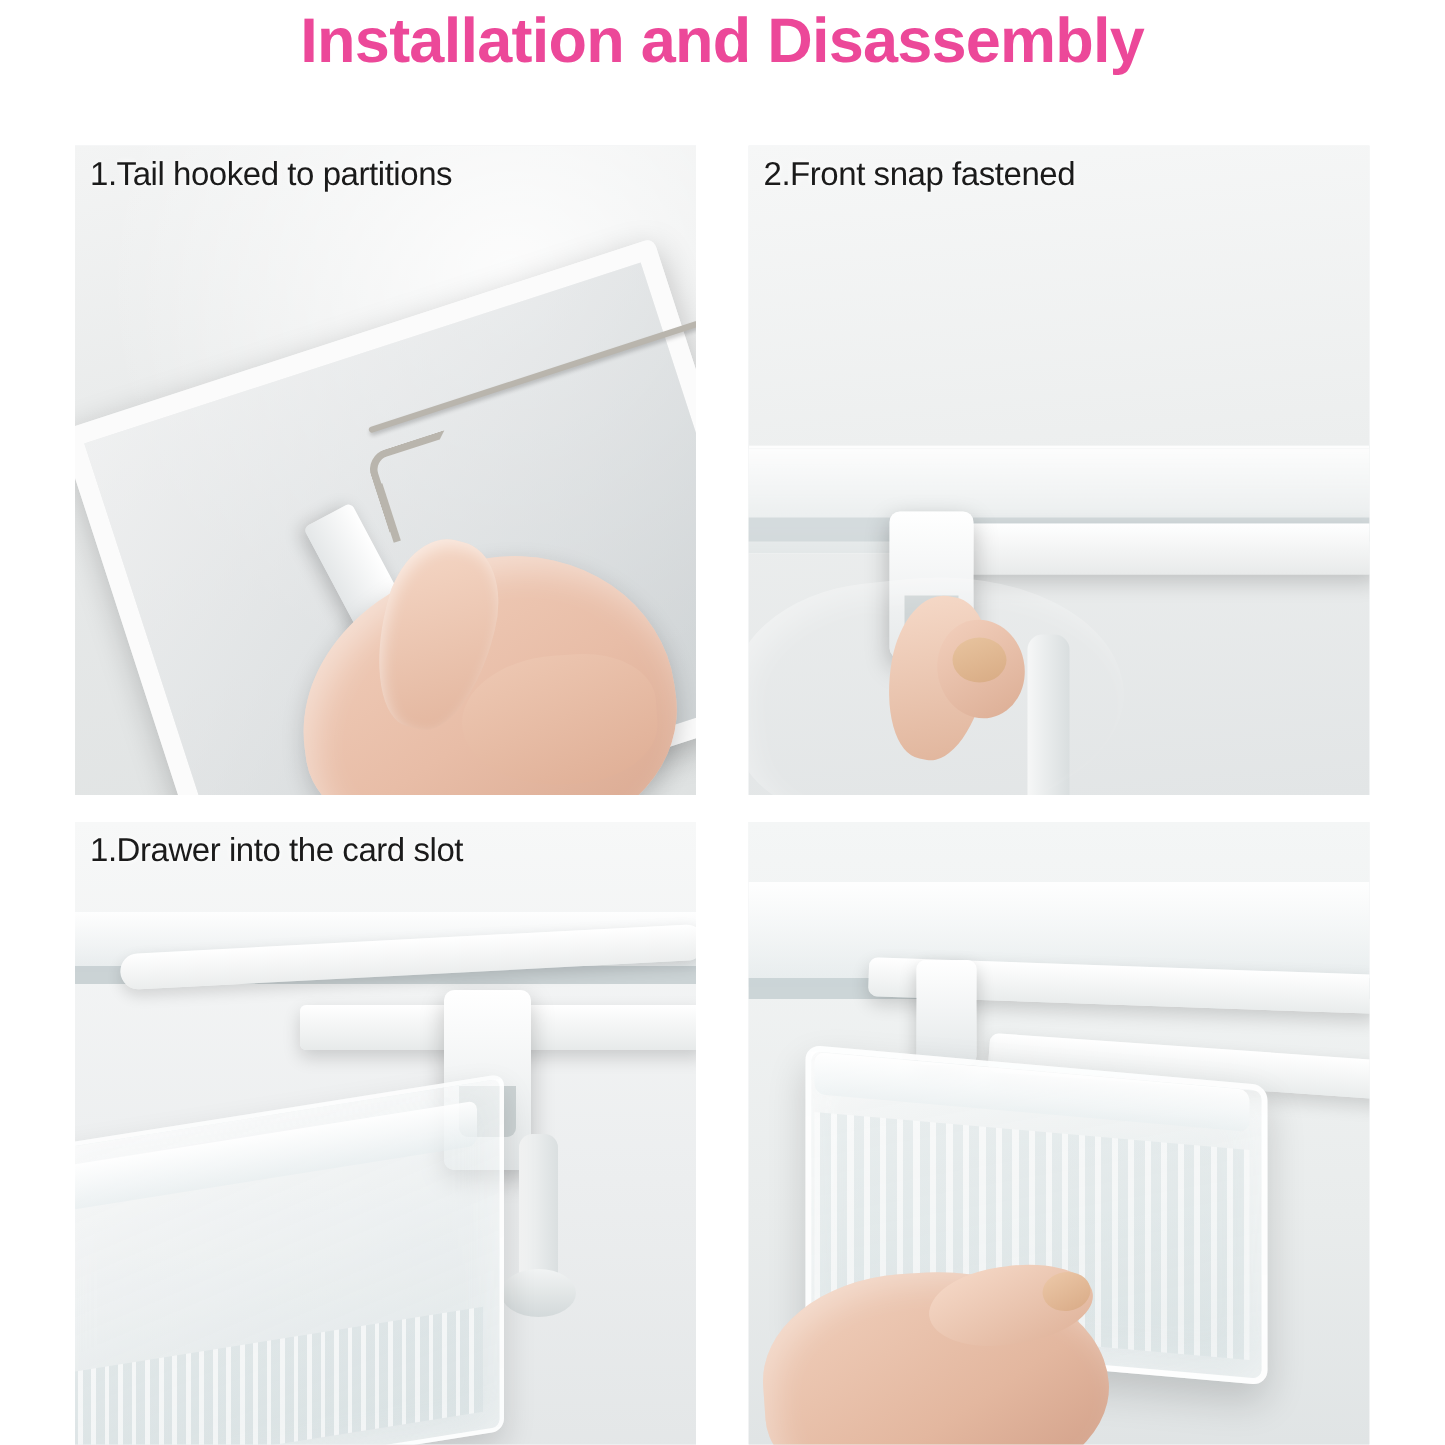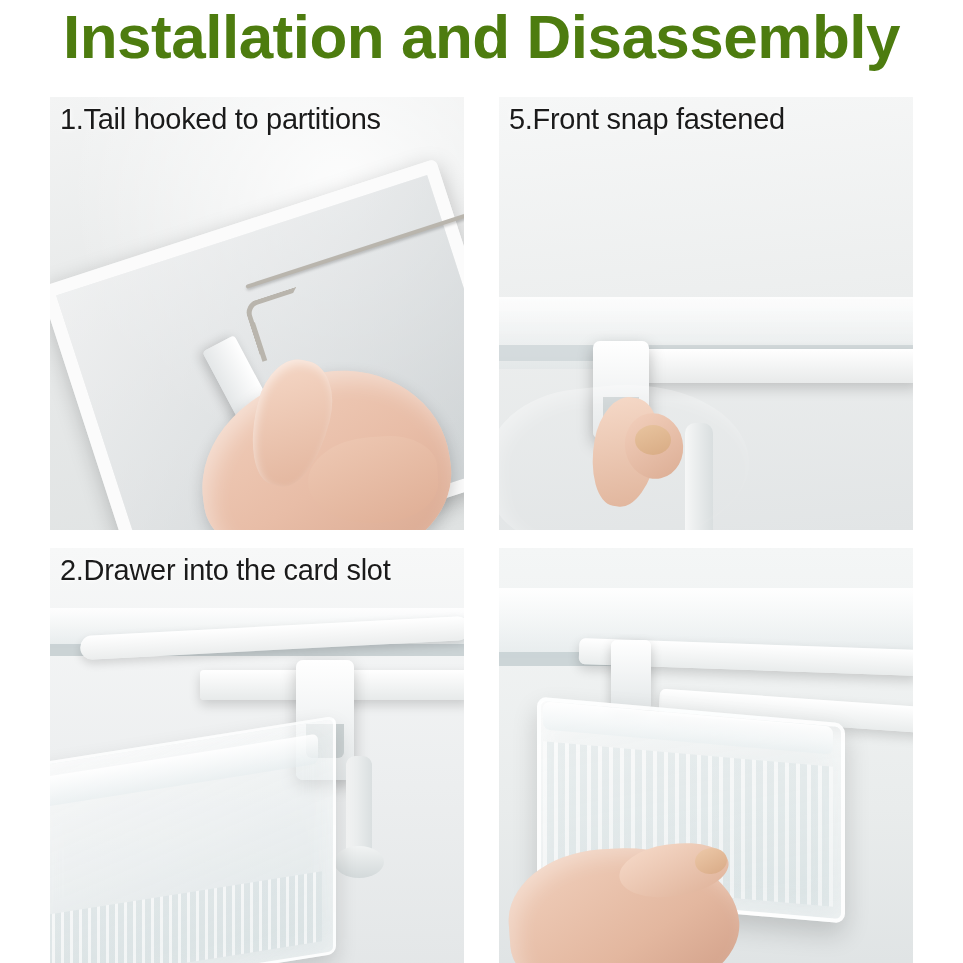--- a/index.html
+++ b/index.html
@@ -17,23 +17,23 @@
     position: relative;
     width: 963px;
     height: 963px;
     background: #ffffff;
     box-sizing: border-box;
   }
 
   
   .title {
     text-align: center;
-    font-size: 62px;
+    font-size: 42px;
     font-weight: bold;
-    color: #4d7c0f;
+    color: #ec4899;
     letter-spacing: -0.5px;
     line-height: 1;
     padding-top: 6px;
     padding-bottom: 6px;
     white-space: nowrap;
   }
 
   
   .grid {
     position: absolute;
@@ -50,21 +50,21 @@
   .cell {
     position: relative;
     overflow: hidden;
     background: #eef0f1;
   }
   .cell .caption {
     position: absolute;
     top: 6px;
     left: 10px;
     z-index: 5;
-    font-size: 29px;
+    font-size: 22px;
     color: #1b1b1b;
     font-weight: 400;
     letter-spacing: -0.3px;
     white-space: nowrap;
     text-shadow: 0 0 6px rgba(255,255,255,0.95), 0 0 3px rgba(255,255,255,0.95);
   }
   .photo {
     position: absolute;
     inset: 0;
   }
@@ -450,38 +450,38 @@
         <div class="railbar"></div>
         <div class="clip"></div>
         <div class="clipnotch"></div>
         <div class="peg"></div>
 
         <div class="hand"></div>
         <div class="finger-a"></div>
         <div class="finger-b"></div>
         <div class="nail"></div>
       </div>
-      <div class="caption">5.Front snap fastened</div>
+      <div class="caption">2.Front snap fastened</div>
     </div>
 
     <div class="cell">
       <div class="photo p3">
         <div class="shelfglass"></div>
         <div class="shelfedge"></div>
         <div class="whitebar"></div>
         <div class="rail2"></div>
         <div class="clip"></div>
         <div class="clipnotch"></div>
         <div class="peg"></div>
         <div class="pegfoot"></div>
         <div class="drawer"></div>
         <div class="drawerlip"></div>
         <div class="drawerfloor"></div>
       </div>
-      <div class="caption">2.Drawer into the card slot</div>
+      <div class="caption">1.Drawer into the card slot</div>
     </div>
 
     <div class="cell">
       <div class="photo p4">
         <div class="glasstop"></div>
         <div class="glassedge"></div>
         <div class="rail"></div>
         <div class="rail2"></div>
         <div class="clip"></div>
         <div class="bin"></div>

